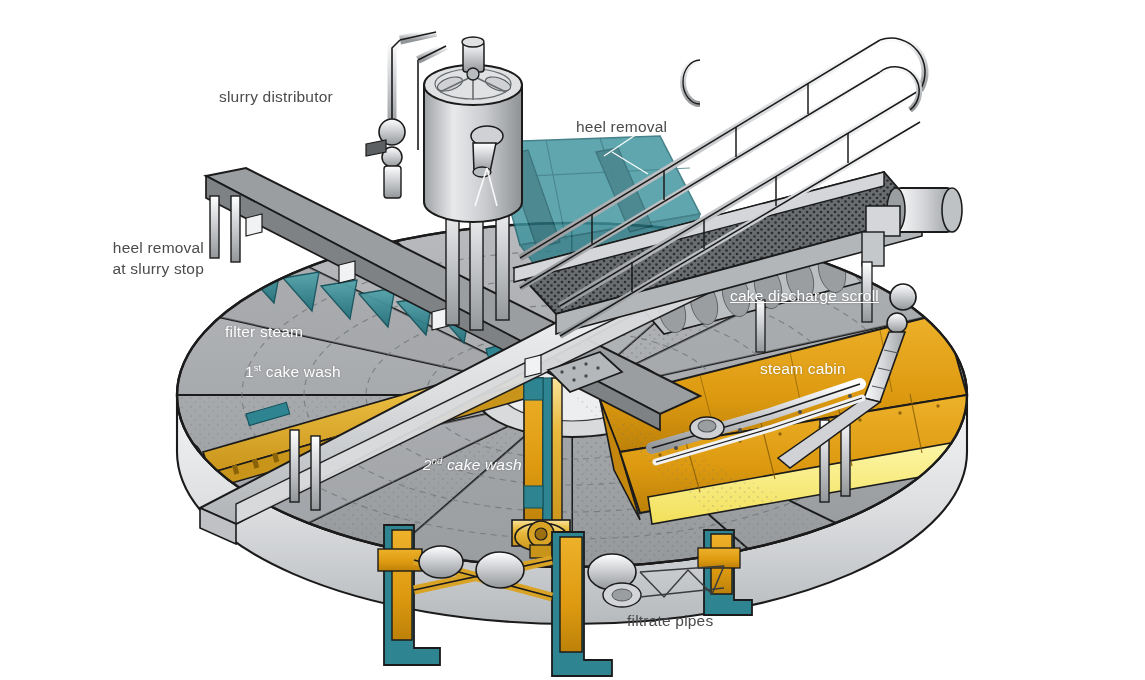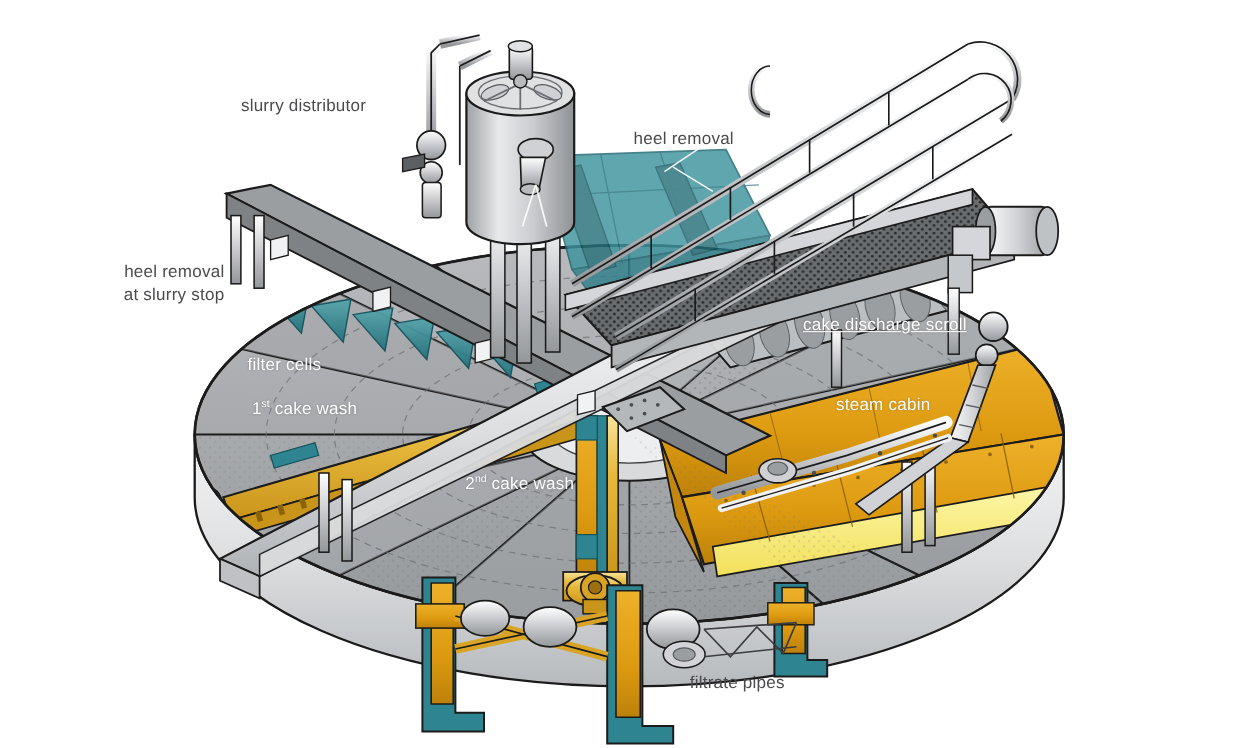--- a/index.html
+++ b/index.html
@@ -512,29 +512,29 @@
 
   <div class="lbl dark" style="left:576px; top:117px;">heel removal</div>
 
   <div class="lbl dark ralign" style="left:108px; top:238px; width:96px;">
     <span>heel removal</span><br>
     <span>at slurry stop</span>
   </div>
 
   <div class="lbl light" style="left:730px; top:286px;text-decoration:underline;">cake discharge  scroll</div>
 
-  <div class="lbl light" style="left:225px; top:322px;">filter cells</div>
-
-  <div class="lbl light" style="left:229px; top:362px;text-align:center;">
+  <div class="lbl light" style="left:225px; top:322px;">filter steam</div>
+
+  <div class="lbl light" style="left:245px; top:362px;text-align:center;">
     <span>1</span><sup>st</sup><span> cake wash</span>
   </div>
 
   <div class="lbl light" style="left:760px; top:359px;">steam cabin</div>
 
-  <div class="lbl light" style="left:423px; top:430px;">
+  <div class="lbl light" style="left:423px; top:455px;font-style:italic;">
     <span>2</span><sup>nd</sup><span> cake wash</span>
   </div>
 
   <div class="lbl dark" style="left:627px; top:611px;">filtrate pipes</div>
 
   <div class="credit" style="left:892px; top:668px;"></div>
 
 </div>
 
 </body></html>

